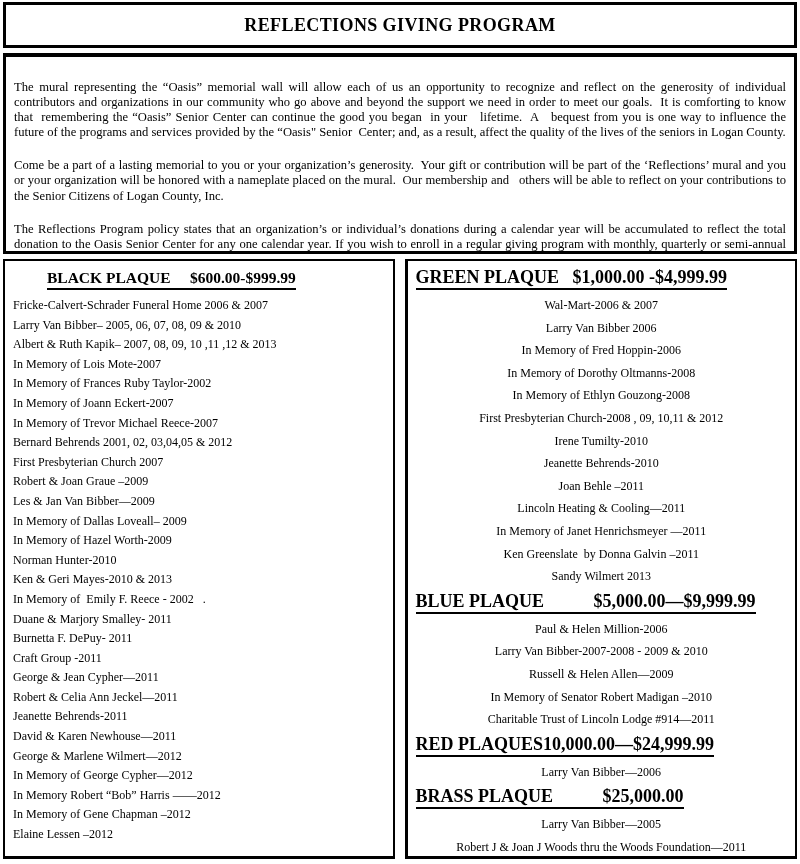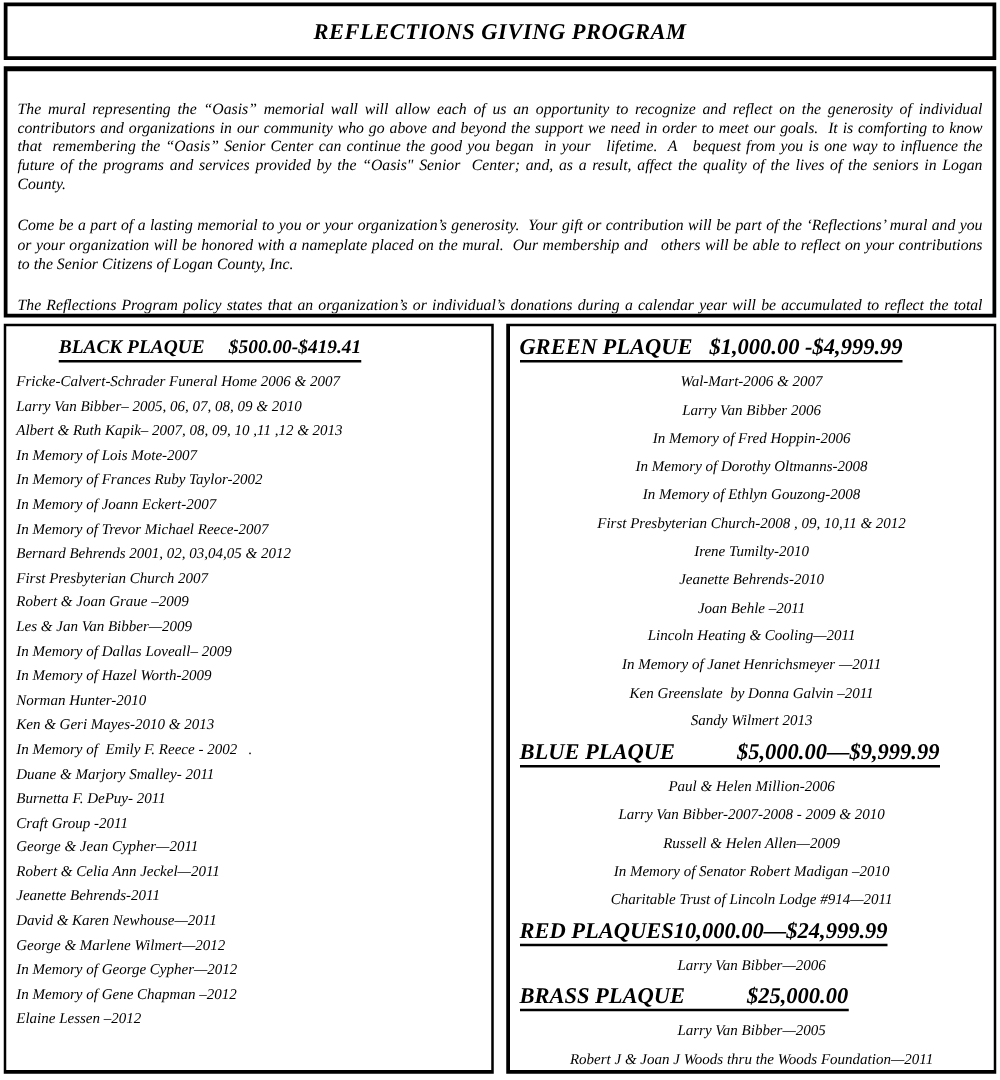--- a/index.html
+++ b/index.html
@@ -1,17 +1,17 @@
 <!DOCTYPE html>
 <html><head>
 <meta charset="utf-8">
 <style>
   html,body{margin:0;padding:0;background:#fff;}
   body{width:800px;height:864px;font-family:"Liberation Serif",serif;color:#000;overflow:hidden;}
-  .page{box-sizing:border-box;width:800px;height:864px;padding:2px 3px;font-style:italic;}
+  .page{box-sizing:border-box;width:800px;height:864px;padding:2px 3px;}
 
   .title-box{box-sizing:border-box;border:3px solid #000;height:46px;
     display:flex;align-items:center;justify-content:center;margin-bottom:5px;}
   .title-box h1{margin:0;font-size:18px;font-weight:bold;letter-spacing:.4px;}
 
   .intro-box{box-sizing:border-box;border:3px solid #000;border-top-width:4px;
     padding:5px 8px 2px 8px;height:201px;overflow:hidden;}
   .intro-box p{margin:18px 0 11px 0;font-size:12.6px;line-height:15.1px;
     text-align:justify;white-space:pre-wrap;}
 
@@ -41,21 +41,21 @@
 
   <div class="intro-box">
     <p>The mural representing the “Oasis” memorial wall will allow each of us an opportunity to recognize and reflect on the generosity of individual contributors and organizations in our community who go above and beyond the support we need in order to meet our goals.  It is comforting to know that  remembering the “Oasis” Senior Center can continue the good you began  in your   lifetime.  A   bequest from you is one way to influence the future of the programs and services provided by the “Oasis" Senior  Center; and, as a result, affect the quality of the lives of the seniors in Logan County.</p>
     <p>Come be a part of a lasting memorial to you or your organization’s generosity.  Your gift or contribution will be part of the ‘Reflections’ mural and you or your organization will be honored with a nameplate placed on the mural.  Our membership and   others will be able to reflect on your contributions to the Senior Citizens of Logan County, Inc.</p>
     <p>The Reflections Program policy states that an organization’s or individual’s donations during a calendar year will be accumulated to reflect the total donation to the Oasis Senior Center for any one calendar year. If you wish to enroll in a regular giving program with monthly, quarterly or semi-annual donation payments, contact the Executive Director for details.</p>
   </div>
 
   <div class="columns">
     <div class="col col-left">
         <div class="section">
-          <div class="sec-head"><span class="underline">BLACK PLAQUE     $500.00-$419.41</span></div>
+          <div class="sec-head"><span class="underline">BLACK PLAQUE     $600.00-$999.99</span></div>
           <div class="item">Fricke-Calvert-Schrader Funeral Home 2006 &amp; 2007</div>
           <div class="item">Larry Van Bibber– 2005, 06, 07, 08, 09 &amp; 2010</div>
           <div class="item">Albert &amp; Ruth Kapik– 2007, 08, 09, 10 ,11 ,12 &amp; 2013</div>
           <div class="item">In Memory of Lois Mote-2007</div>
           <div class="item">In Memory of Frances Ruby Taylor-2002</div>
           <div class="item">In Memory of Joann Eckert-2007</div>
           <div class="item">In Memory of Trevor Michael Reece-2007</div>
           <div class="item">Bernard Behrends 2001, 02, 03,04,05 &amp; 2012</div>
           <div class="item">First Presbyterian Church 2007</div>
           <div class="item">Robert &amp; Joan Graue –2009</div>
@@ -67,20 +67,21 @@
           <div class="item">In Memory of  Emily F. Reece - 2002   .</div>
           <div class="item">Duane &amp; Marjory Smalley- 2011</div>
           <div class="item">Burnetta F. DePuy- 2011</div>
           <div class="item">Craft Group -2011</div>
           <div class="item">George &amp; Jean Cypher—2011</div>
           <div class="item">Robert &amp; Celia Ann Jeckel—2011</div>
           <div class="item">Jeanette Behrends-2011</div>
           <div class="item">David &amp; Karen Newhouse—2011</div>
           <div class="item">George &amp; Marlene Wilmert—2012</div>
           <div class="item">In Memory of George Cypher—2012</div>
+          <div class="item">In Memory Robert “Bob” Harris ——2012</div>
           <div class="item">In Memory of Gene Chapman –2012</div>
           <div class="item">Elaine Lessen –2012</div>
         </div>
       </div>
     <div class="col col-right">
         <div class="section">
           <div class="sec-head"><span class="underline">GREEN PLAQUE   $1,000.00 -$4,999.99</span></div>
           <div class="item">Wal-Mart-2006 &amp; 2007</div>
           <div class="item">Larry Van Bibber 2006</div>
           <div class="item">In Memory of Fred Hoppin-2006</div>

